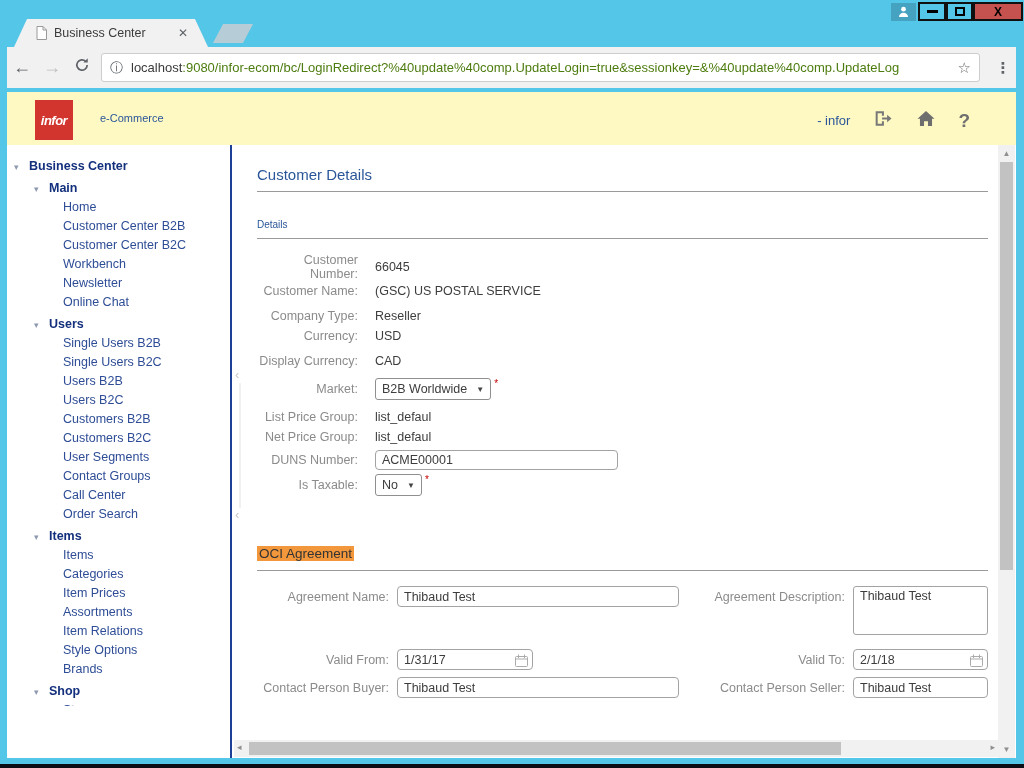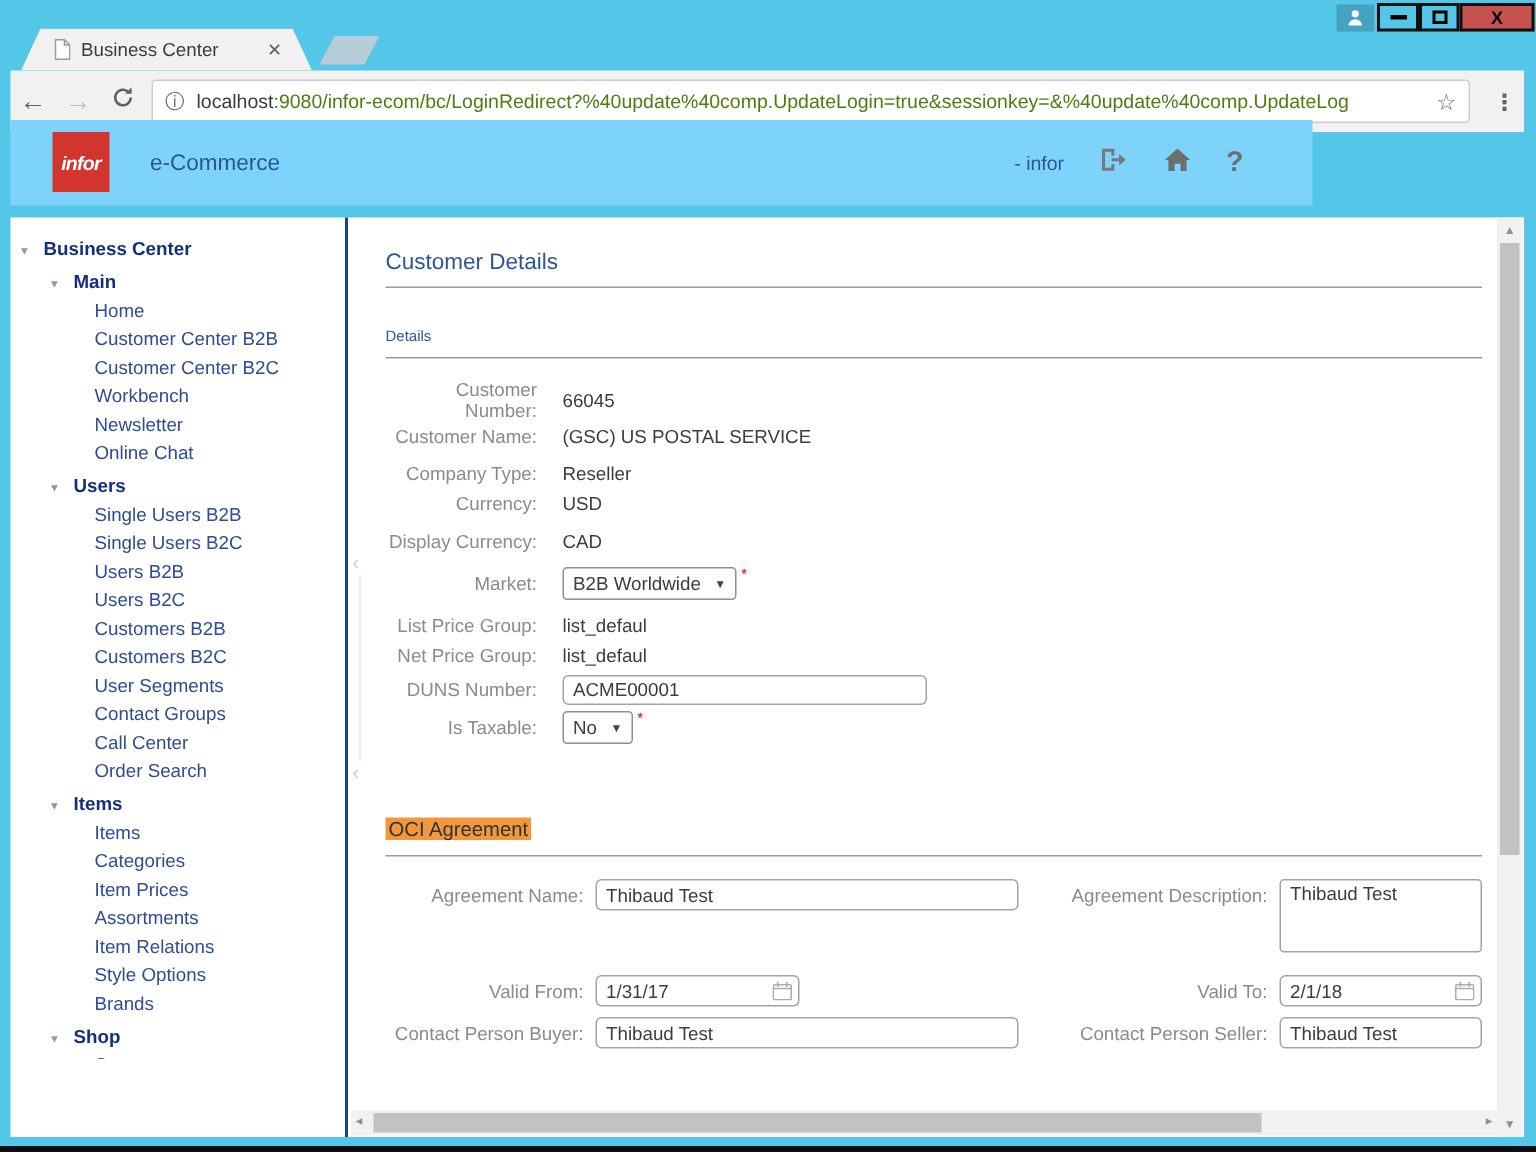--- a/index.html
+++ b/index.html
@@ -30,24 +30,24 @@
   .urlbar { flex:1; height:29px; background:#fff; border:1px solid #cdcdcd; border-radius:3px; margin:0 10px 0 4px;
             display:flex; align-items:center; padding:0 8px; overflow:hidden; }
   .info-ic { color:#5f6368; font-size:13px; margin-right:8px; }
   .url-text { font-size:13px; white-space:nowrap; overflow:hidden; flex:1; }
   .url-host { color:#3a3a3a; }
   .url-rest { color:#4d7c0f; }
   .star-ic { color:#6b6b6b; font-size:15px; margin-left:6px; cursor:pointer; }
   .menu-ic { color:#5f6368; font-size:15px; font-weight:bold; width:26px; text-align:center; cursor:pointer; }
 
   
-  .appheader { position:absolute; top:80px; left:7px; width:868px; height:57px; background:#7dd3fc; }
+  .appheader { position:absolute; top:92px; left:7px; width:1009px; height:57px; background:#fef9c3; }
   .logo { position:absolute; left:28px; top:8px; width:38px; height:40px; background:#d2342e; color:#fff;
           display:flex; align-items:center; justify-content:center; font-weight:bold; font-size:13px; font-style:italic; letter-spacing:-0.5px; }
-  .apptitle { position:absolute; left:93px; top:20px; font-size:15px; color:#2a5699; }
+  .apptitle { position:absolute; left:93px; top:20px; font-size:11px; color:#2a5699; }
   .hdr-right { position:absolute; right:46px; top:0; height:57px; display:flex; align-items:center; gap:22px; }
   .admin-link { font-size:13px; color:#2a5699; cursor:pointer; }
   .help-ic { font-size:19px; font-weight:bold; color:#6f6f6f; cursor:pointer; }
 
   
   .content { position:absolute; top:145px; left:7px; width:1009px; bottom:10px; background:#fff; }
   .sidebar { position:absolute; left:0; top:0; bottom:0; width:225px; border-right:2px solid #1e3f96; overflow:hidden; padding-top:9px; }
   .sidebar ul { list-style:none; }
   .ti { position:relative; line-height:19px; font-size:12.5px; color:#2e4d96; cursor:pointer; white-space:nowrap; }
   .ti.bold { font-weight:bold; color:#14307d; margin-top:3px; }

